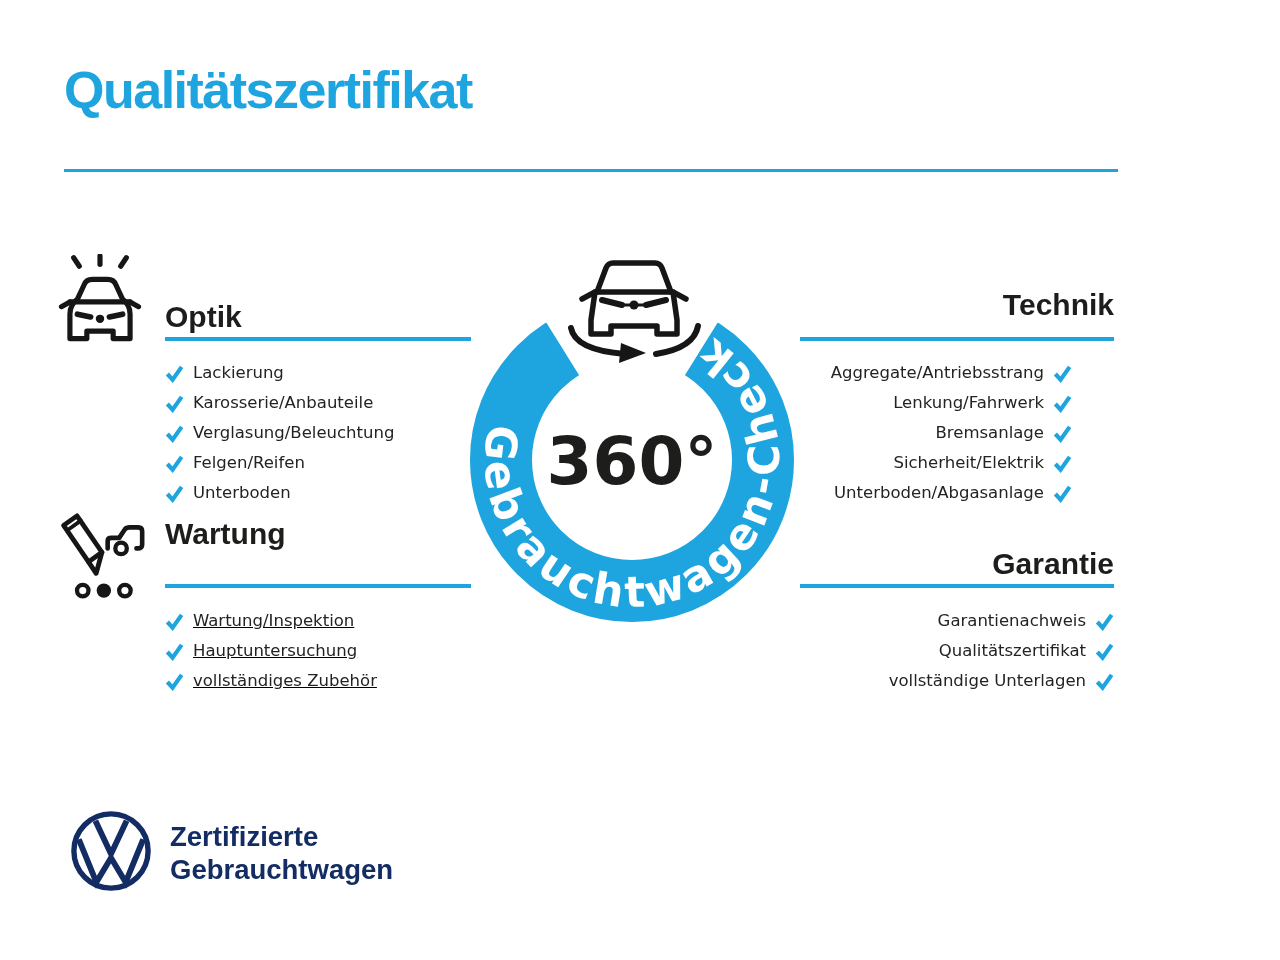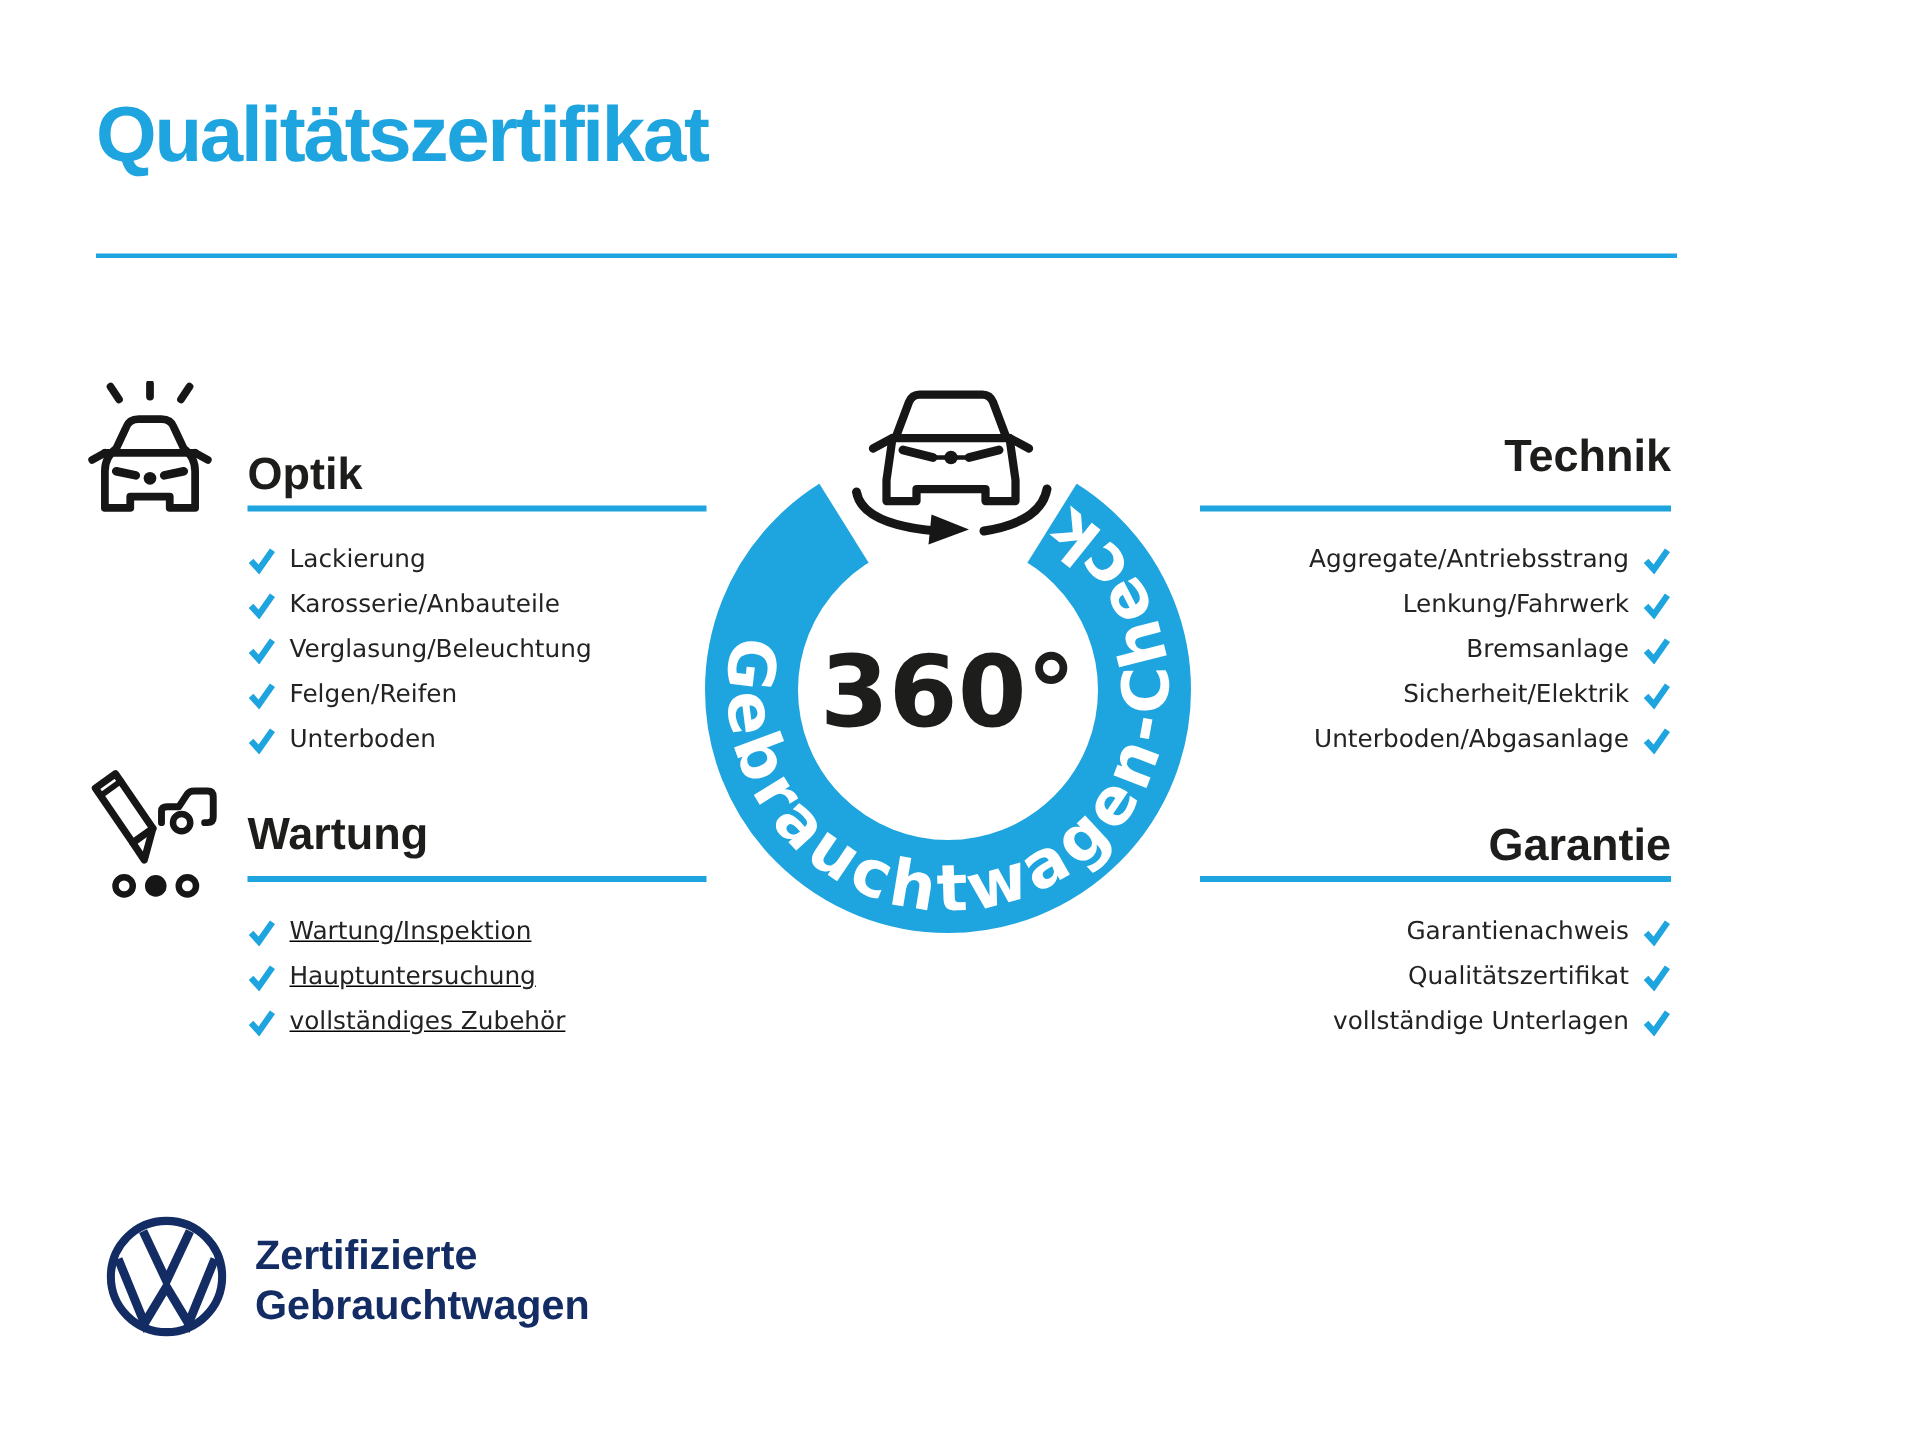--- a/index.html
+++ b/index.html
@@ -96,21 +96,21 @@
           <path d="M16 37 L80 37"></path>
         <path d="M24 50 L38 53" stroke-width="6"></path>
         <circle cx="48" cy="55" r="4.5" fill="#161616" stroke="none"></circle>
       </g>
       <rect x="64" y="4" width="38" height="38" fill="#ffffff" stroke-width="6"></rect>
       <path d="M72 24 L81 33 L96 12" stroke-width="6.5"></path>
     </g>
   </svg>
   <div class="abs hdr right" style="left:774px;top:287px;width:340px;">Technik</div>
   <div class="abs rule" style="left:800px;top:337px;width:314px;"></div>
-  <div class="abs list right" style="left:714px;top:358px;width:400px;">
+  <div class="abs list right" style="left:672px;top:358px;width:400px;">
     <div class="row">
       <span class="lbl">Aggregate/Antriebsstrang</span>
       <svg class="check" viewBox="0 0 20 20">
           <path d="M2.5 10.5 L8 16.5 L17.5 3"></path>
         </svg>
       </div>
     <div class="row">
       <span class="lbl">Lenkung/Fahrwerk</span>
       <svg class="check" viewBox="0 0 20 20">
           <path d="M2.5 10.5 L8 16.5 L17.5 3"></path>
@@ -141,21 +141,21 @@
       <path d="M10 16 L24 6 L50 44 L36 54 Z" stroke-width="5"></path>
       <path d="M14 21 L28 11" stroke-width="4"></path>
       <path d="M36 54 L44 66 L50 44" stroke-width="5"></path>
       <path d="M56 40 L56 32 Q56 29 60 29 L68 29 L74 20 Q75.5 18 79 18 L88 18 Q92 18 92 22 L92 36 Q92 40 88 40 L86 40" stroke-width="4.8"></path>
       <circle cx="70" cy="40" r="6" stroke-width="4.5"></circle>
       <circle cx="30" cy="84" r="6" stroke-width="4.5"></circle>
       <circle cx="52" cy="84" r="7.5" fill="#161616" stroke="none"></circle>
       <circle cx="74" cy="84" r="6" stroke-width="4.5"></circle>
     </g>
   </svg>
-  <div class="abs hdr" style="left:165px;top:539px;">Wartung</div>
+  <div class="abs hdr" style="left:165px;top:516px;">Wartung</div>
   <div class="abs rule" style="left:165px;top:584px;width:306px;"></div>
   <div class="abs list" style="left:165px;top:606px;width:320px;text-decoration:underline;">
     <div class="row">
       <svg class="check" viewBox="0 0 20 20">
           <path d="M2.5 10.5 L8 16.5 L17.5 3"></path>
         </svg>
       <span class="lbl">Wartung/Inspektion</span>
       </div>
     <div class="row">
       <svg class="check" viewBox="0 0 20 20">

